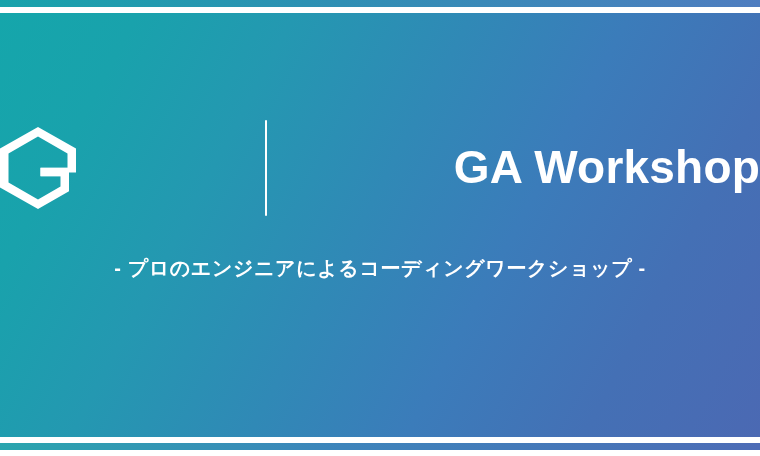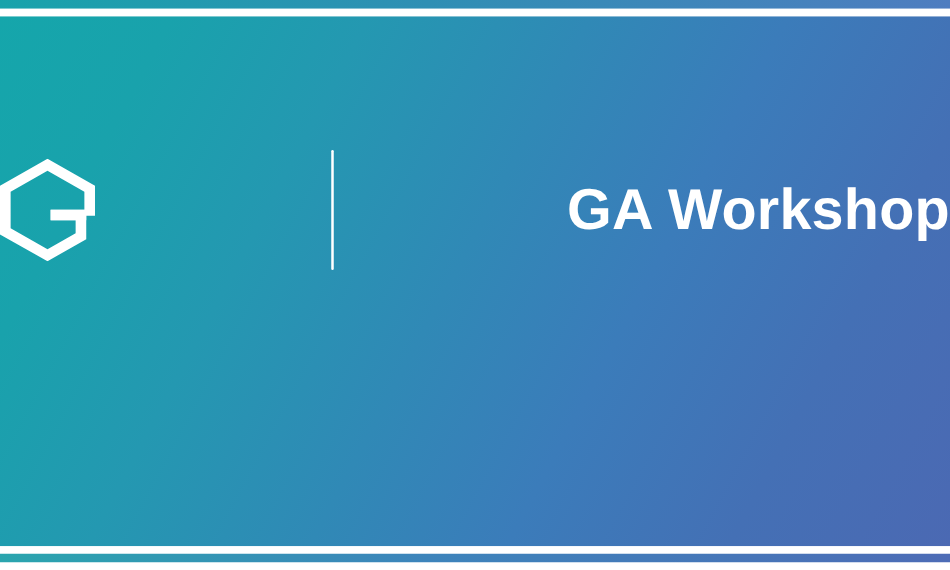--- a/index.html
+++ b/index.html
@@ -170,18 +170,19 @@
           L40.5 49.2
           Z"></path>
       </svg>
     </span>
 
     <span class="divider"></span>
 
     <span class="wordmark">GA Workshop</span>
   </div>
 
+  <div class="subtitle">- プロのエンジニアによるコーディングワークショップ -</div>
 
   <div class="edge-band bottom-gap"></div>
   <div class="edge-band bottom-stripe"></div>
   <div class="edge-band bottom-white"></div>
 
 </div>
 
 </body></html>

